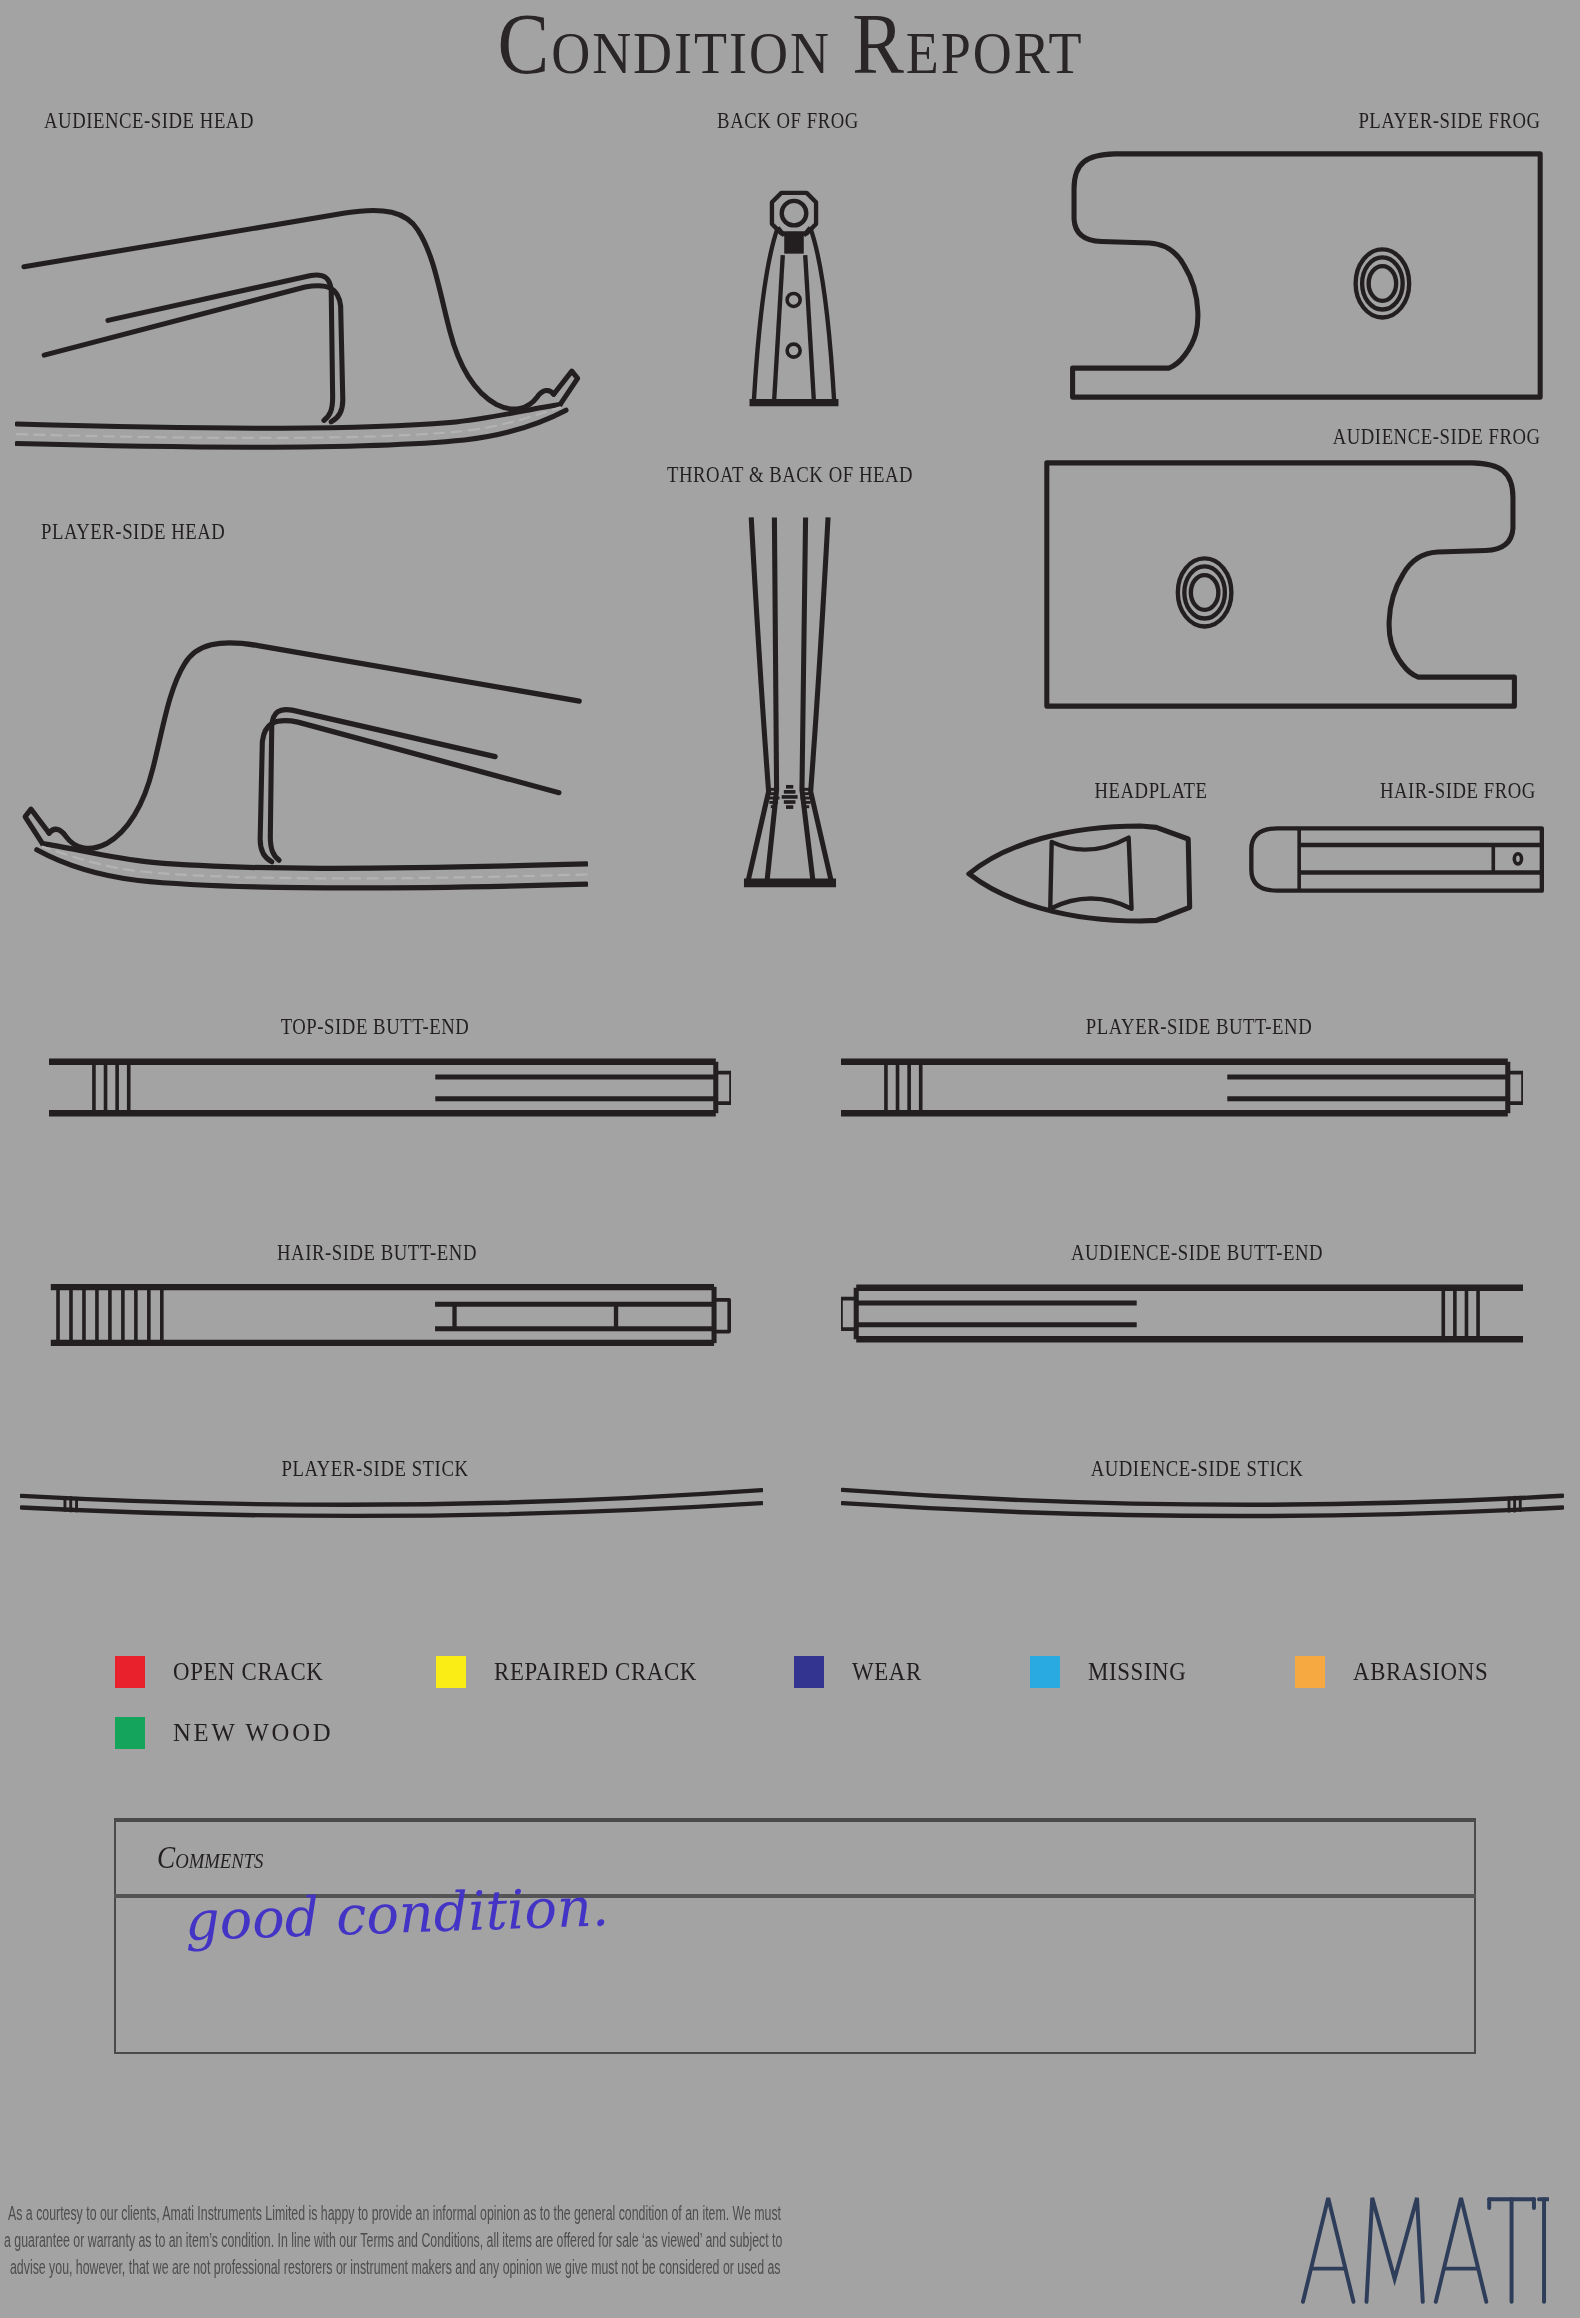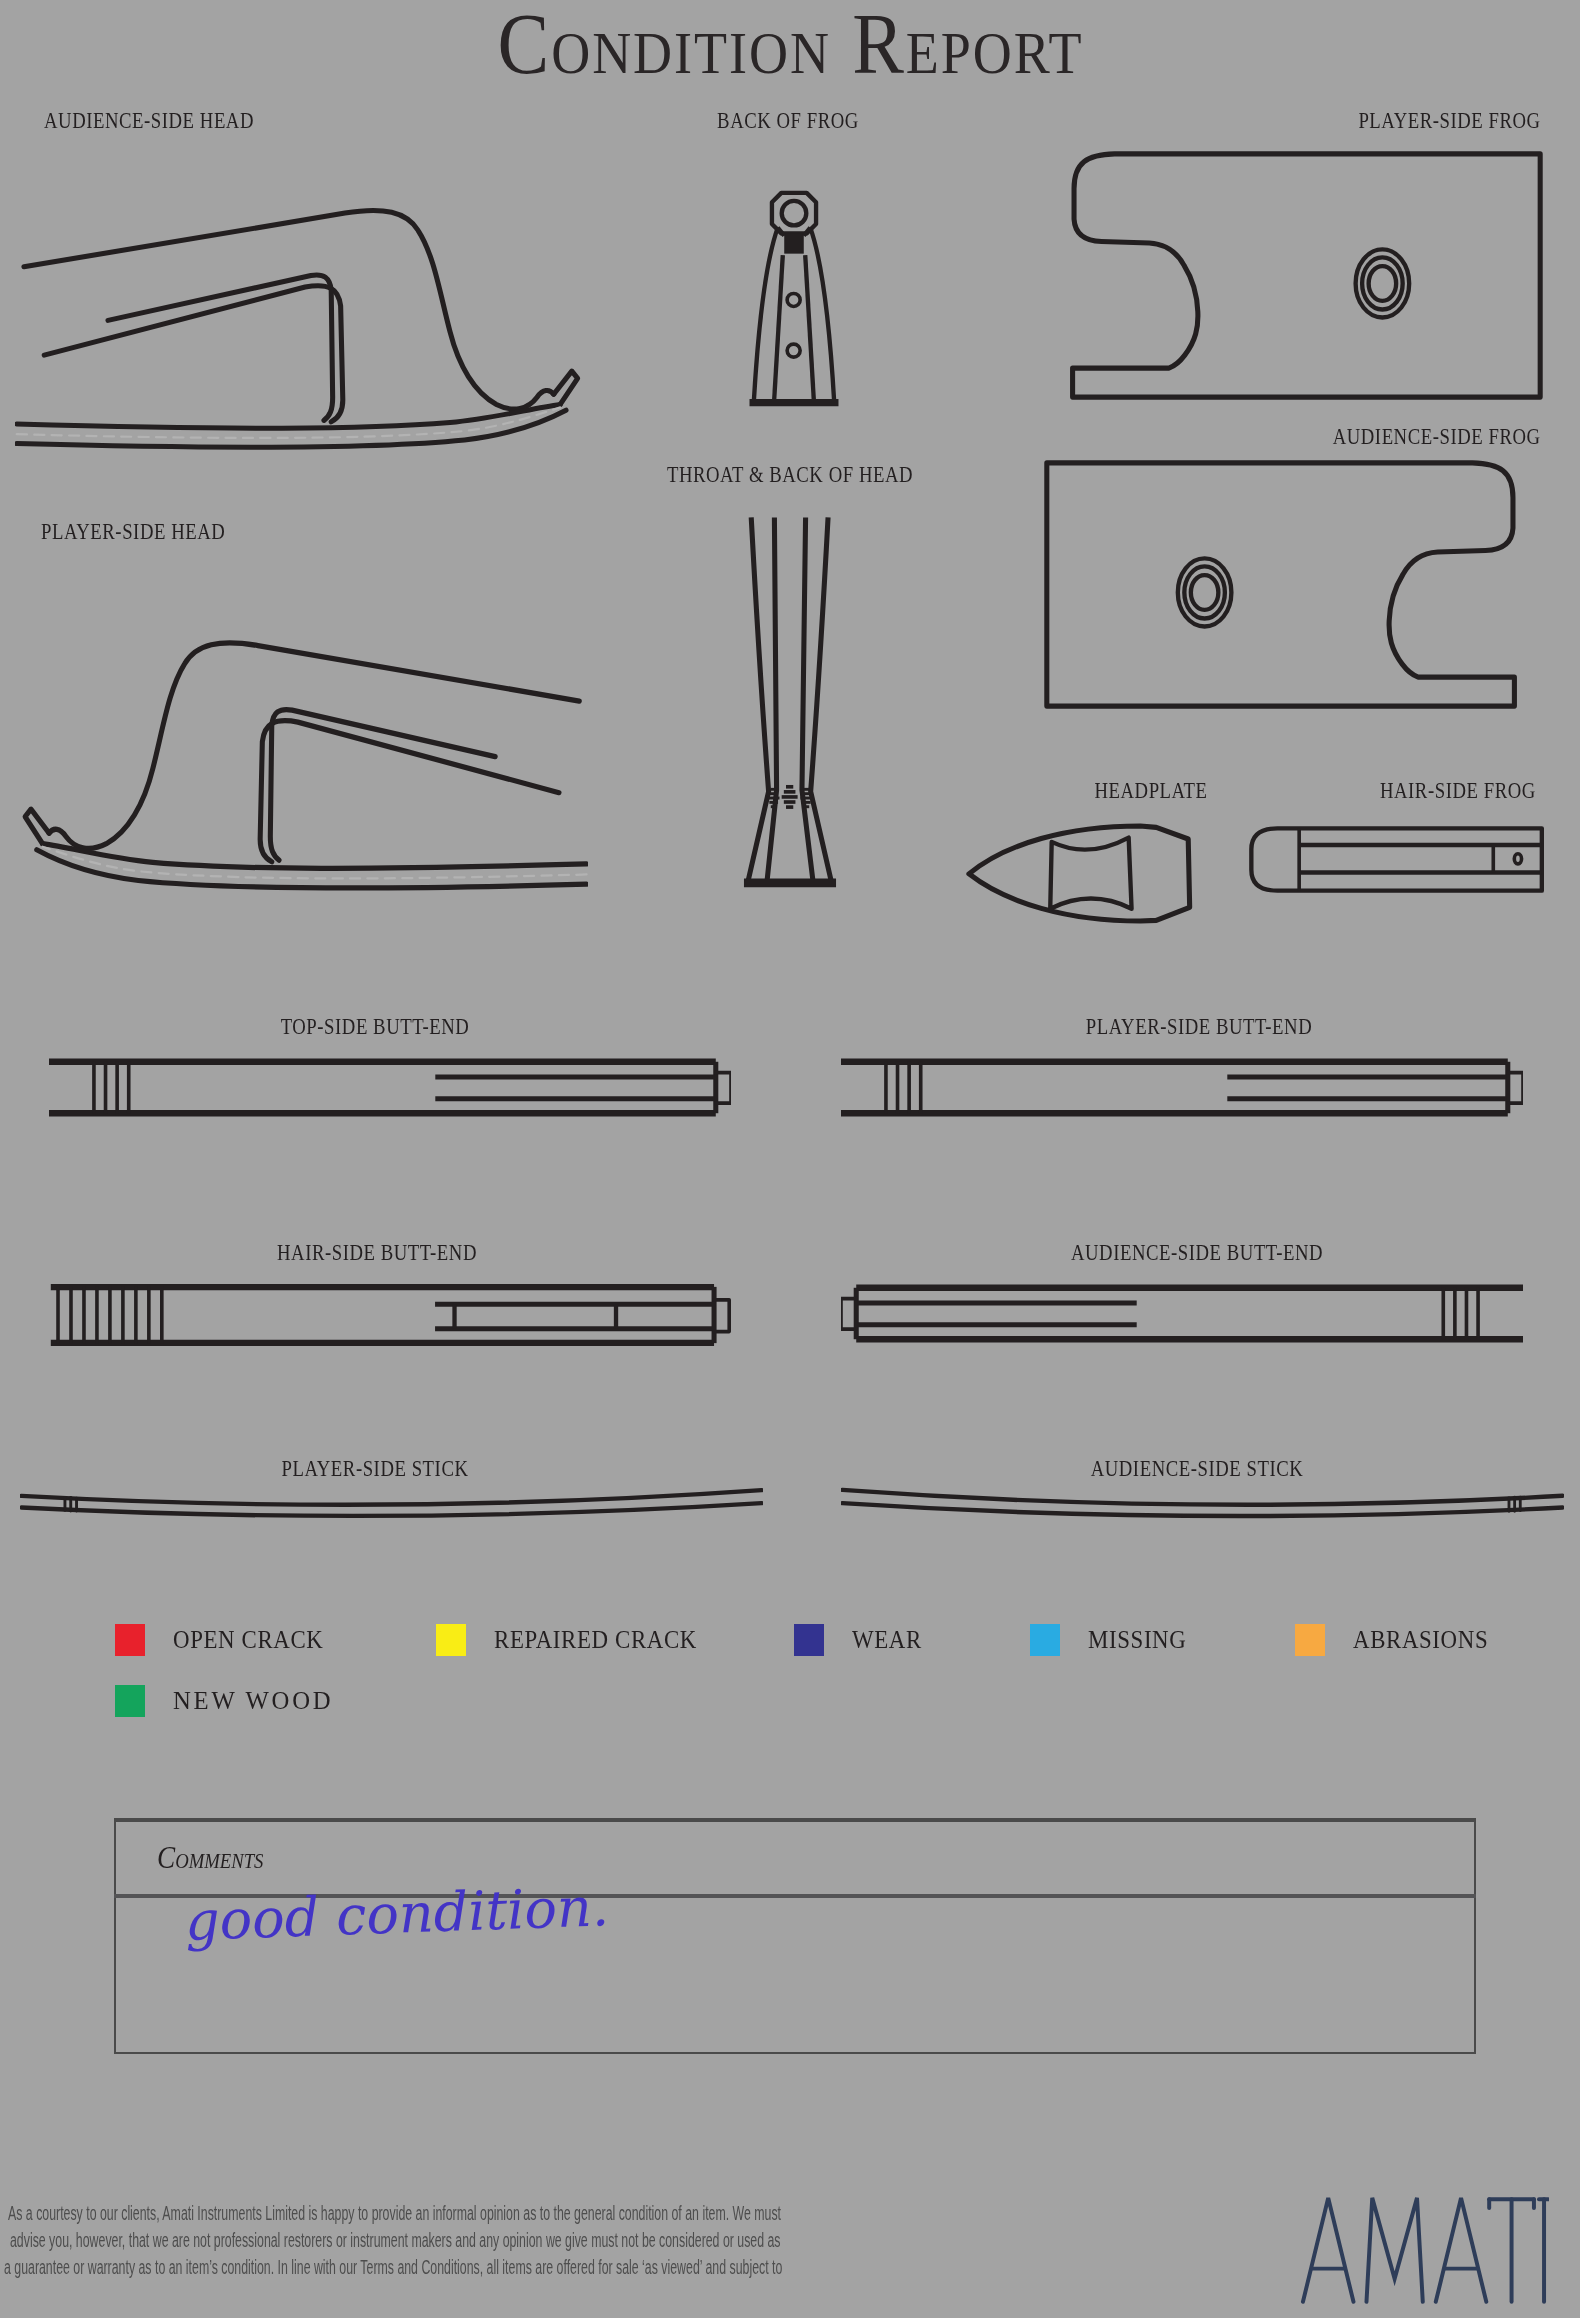--- a/index.html
+++ b/index.html
@@ -10,21 +10,21 @@
   .title{position:absolute;top:-5.8px;left:0;right:0;text-align:center;
          font-variant:small-caps;font-size:86px;letter-spacing:2.2px;color:#2a2627;white-space:nowrap;}
   .title>span{display:inline-block;transform:scaleX(.9);transform-origin:center;}
   .dlabel{position:absolute;font-size:24px;letter-spacing:0.7px;white-space:nowrap;color:#231f20;}
   .dlabel>span{display:inline-block;transform:scaleX(.78);}
   .dlabel.l>span{transform-origin:left center;}
   .dlabel.r{text-align:right;}
   .dlabel.r>span{transform-origin:right center;}
   .dlabel.c{transform:translateX(-50%);}
   .dlabel.c>span{transform-origin:center;}
-  .leg-item{position:absolute;display:flex;align-items:center;height:32px;}
+  .leg-item{position:absolute;display:flex;align-items:center;height:32px;margin-top:32px;}
   .swatch{width:30px;height:32px;flex:0 0 30px;}
   .leg-label{margin-left:27.5px;font-size:26px;letter-spacing:0.7px;white-space:nowrap;
              display:inline-block;transform:scaleX(.88);transform-origin:left center;}
   .leg-label.wide{letter-spacing:2.9px;transform:scaleX(.95);}
   .comments{position:absolute;left:114px;top:1818px;width:1362px;height:236px;
             border:2.2px solid #4a4a4a;border-top-width:4.3px;box-sizing:border-box;}
   .comments-divider{position:absolute;left:-2.2px;right:-2.2px;top:72px;height:4.3px;background:#545456;}
   .comments-heading{position:absolute;left:41px;top:17.4px;font-variant:small-caps;
                     font-size:32px;white-space:nowrap;font-style:italic;}
   .comments-heading>span{display:inline-block;transform:scaleX(.85);transform-origin:left center;}
@@ -234,22 +234,22 @@
   </div>
 
   <div class="comments">
     <div class="comments-heading"><span>Comments</span></div>
     <div class="comments-divider"></div>
   </div>
   <div class="handwriting" style="color: rgb(67, 52, 198);">good condition.</div>
 
   <div class="footer-text">
     <div class="line"><span>As a courtesy to our clients, Amati Instruments Limited is happy to provide an informal opinion as to the general condition of an item. We must</span></div>
+    <div class="line"><span>a guarantee or warranty as to an item’s condition. In line with our Terms and Conditions, all items are offered for sale ‘as viewed’ and subject to</span></div>
     <div class="line"><span>advise you, however, that we are not professional restorers or instrument makers and any opinion we give must not be considered or used as</span></div>
-    <div class="line"><span>a guarantee or warranty as to an item’s condition. In line with our Terms and Conditions, all items are offered for sale ‘as viewed’ and subject to</span></div>
   </div>
 
   <svg class="abs" style="left: 1298px; top: 2195px; color: rgb(46, 61, 89);" width="251" height="109" viewBox="0 0 346 151">
     <g fill="none" stroke="currentColor" stroke-width="5.5" stroke-linecap="round">
       <path d="M6,148 L41,4 L76,148"></path>
         <path d="M19,102 L63,102"></path>
       <path d="M94,148 L102,4 L133,116 L164,4 L172,148"></path>
       <path d="M190,148 L225,4 L260,148"></path>
         <path d="M203,102 L247,102"></path>
       <path d="M264,6 L326,6"></path>

